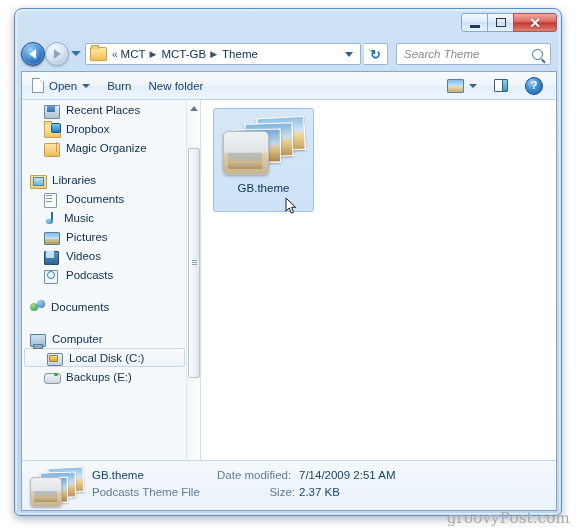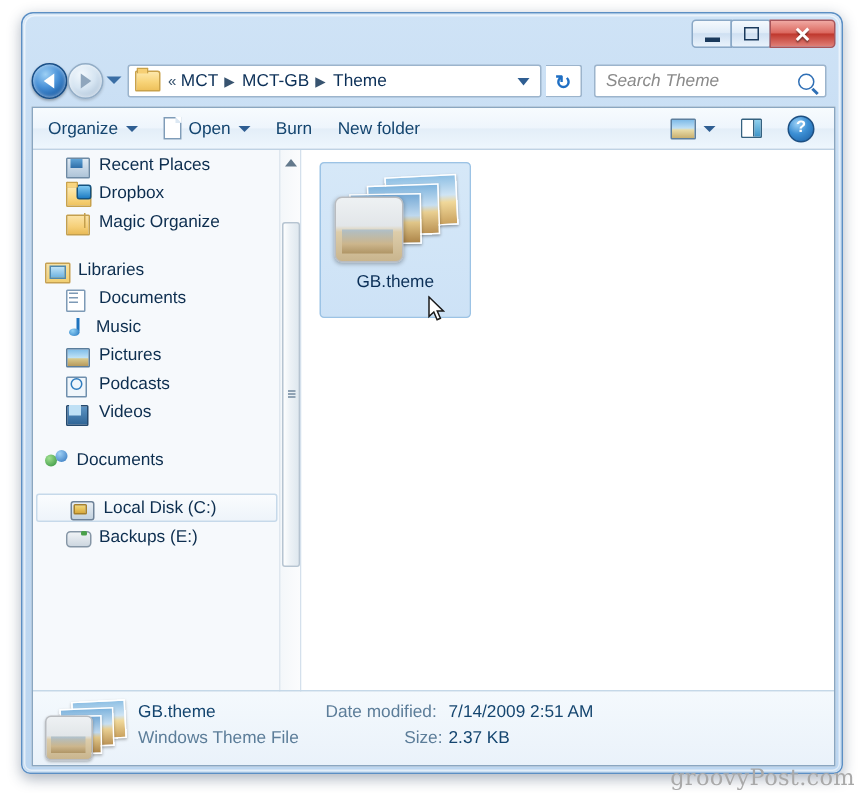--- a/index.html
+++ b/index.html
@@ -454,24 +454,20 @@
       <div class="search-box">
         <span class="search-ph">Search Theme</span>
         <div class="search-mag"></div>
       </div>
     </div>
 
     <div class="client">
 
       <div class="toolbar">
         <div class="tb-item">
-          <span>Organize</span>
-          <div class="tb-caret"></div>
-        </div>
-        <div class="tb-item">
           <div class="doc-ico"></div>
           <span>Open</span>
           <div class="tb-caret"></div>
         </div>
         <div class="tb-item">
           <span>Burn</span>
         </div>
         <div class="tb-item">
           <span>New folder</span>
         </div>
@@ -543,41 +539,47 @@
 
             <div class="nav-row indent">
               <div class="nav-ico">
                 <div class="ic-pic"></div>
               </div>
               <span>Pictures</span>
             </div>
 
             <div class="nav-row indent">
               <div class="nav-ico">
+                <div class="ic-vid"></div>
+              </div>
+              <span>Videos</span>
+            </div>
+
+            <div class="nav-row indent">
+              <div class="nav-ico">
                 <div class="ic-pod"></div>
               </div>
               <span>Podcasts</span>
-            </div>
-
-            <div class="nav-row indent">
-              <div class="nav-ico">
-                <div class="ic-vid"></div>
-              </div>
-              <span>Videos</span>
             </div>
 
             <div class="nav-spacer"></div>
 
             <div class="nav-row header">
               <div class="nav-ico ic-home"></div>
               <span>Documents</span>
             </div>
 
             <div class="nav-spacer"></div>
 
+            <div class="nav-row header">
+              <div class="nav-ico">
+                <div class="ic-pc"></div>
+              </div>
+              <span>Computer</span>
+            </div>
 
             <div class="nav-row indent selected">
               <div class="nav-ico">
                 <div class="ic-disk"></div>
               </div>
               <span>Local Disk (C:)</span>
             </div>
 
             <div class="nav-row indent">
               <div class="nav-ico">
@@ -624,21 +626,21 @@
           <div class="sb-ph sb-ph1"></div>
           <div class="sb-ph sb-ph2"></div>
           <div class="sb-ph sb-ph3"></div>
           <div class="sb-front"></div>
         </div>
         <div class="sb-col1">
           <div class="sb-line">
             <span class="sb-name">GB.theme</span>
           </div>
           <div class="sb-line">
-            <span class="sb-type">Windows Theme File</span>
+            <span class="sb-type">Podcasts Theme File</span>
           </div>
         </div>
         <div class="sb-col2">
           <div class="sb-line">
             <span class="sb-lbl lbl-date">Date modified:</span>
             <span class="sb-val">7/14/2009 2:51 AM</span>
           </div>
           <div class="sb-line">
             <span class="sb-lbl lbl-size">Size:</span>
             <span class="sb-val">2.37 KB</span>

